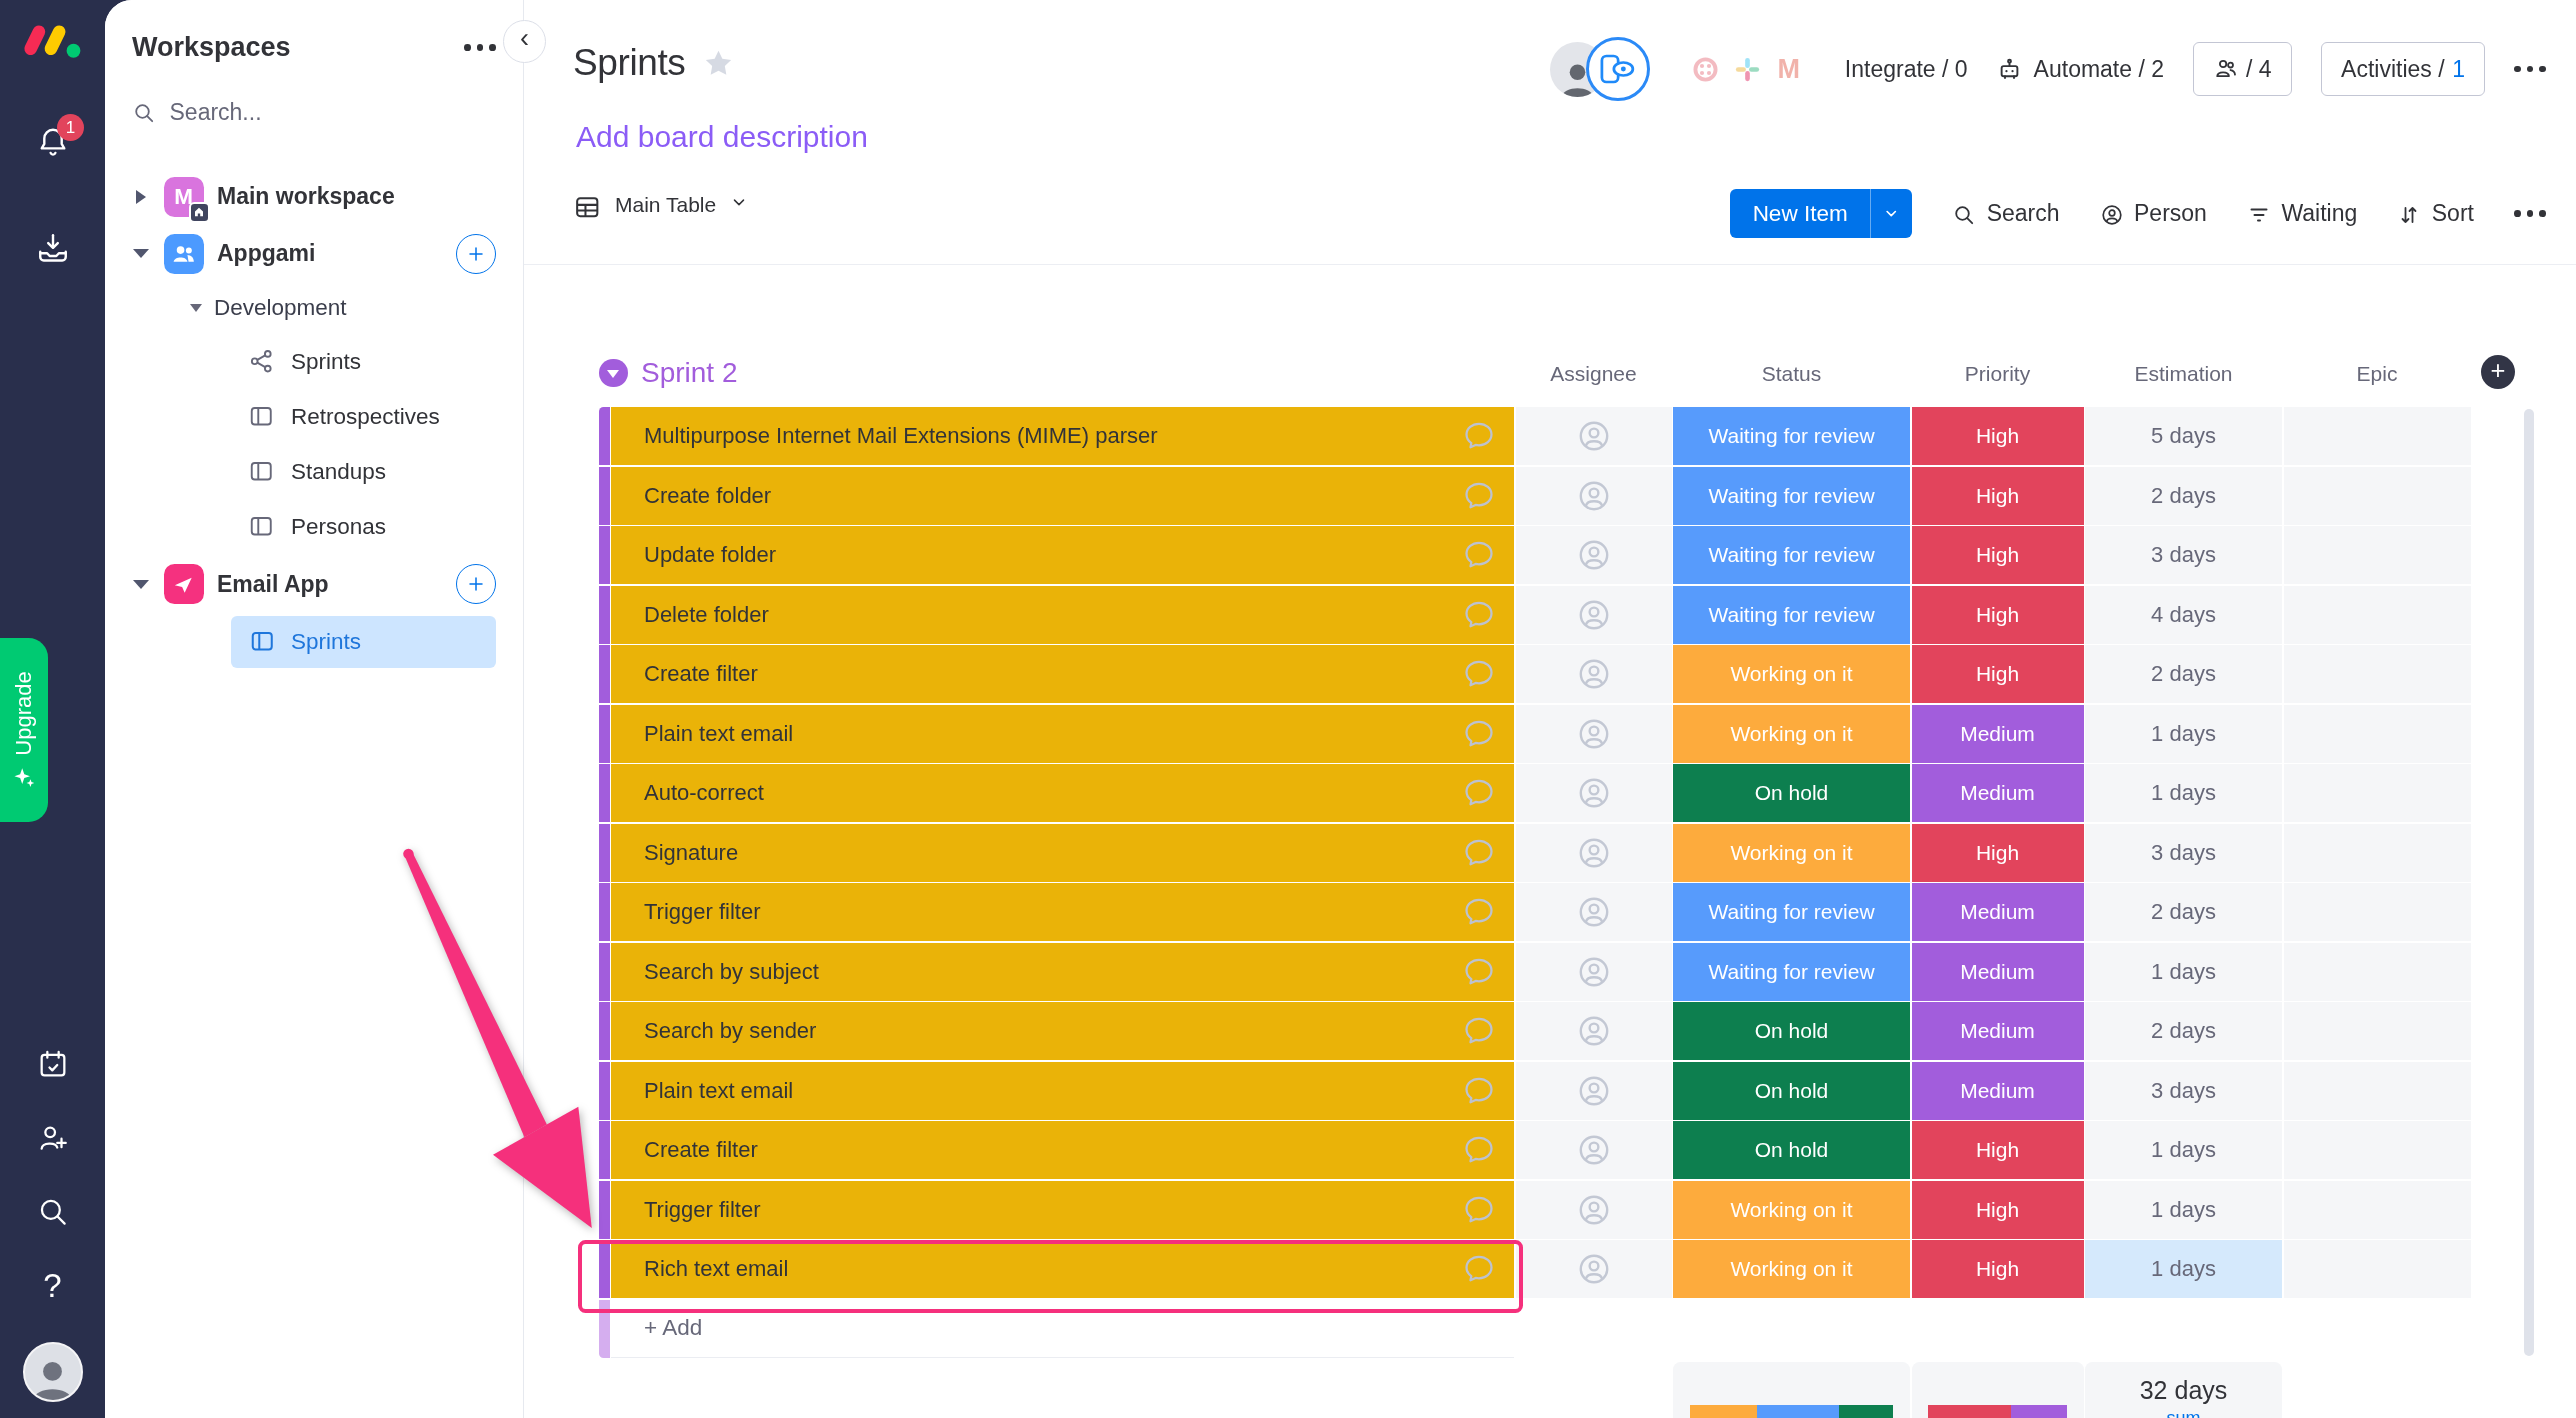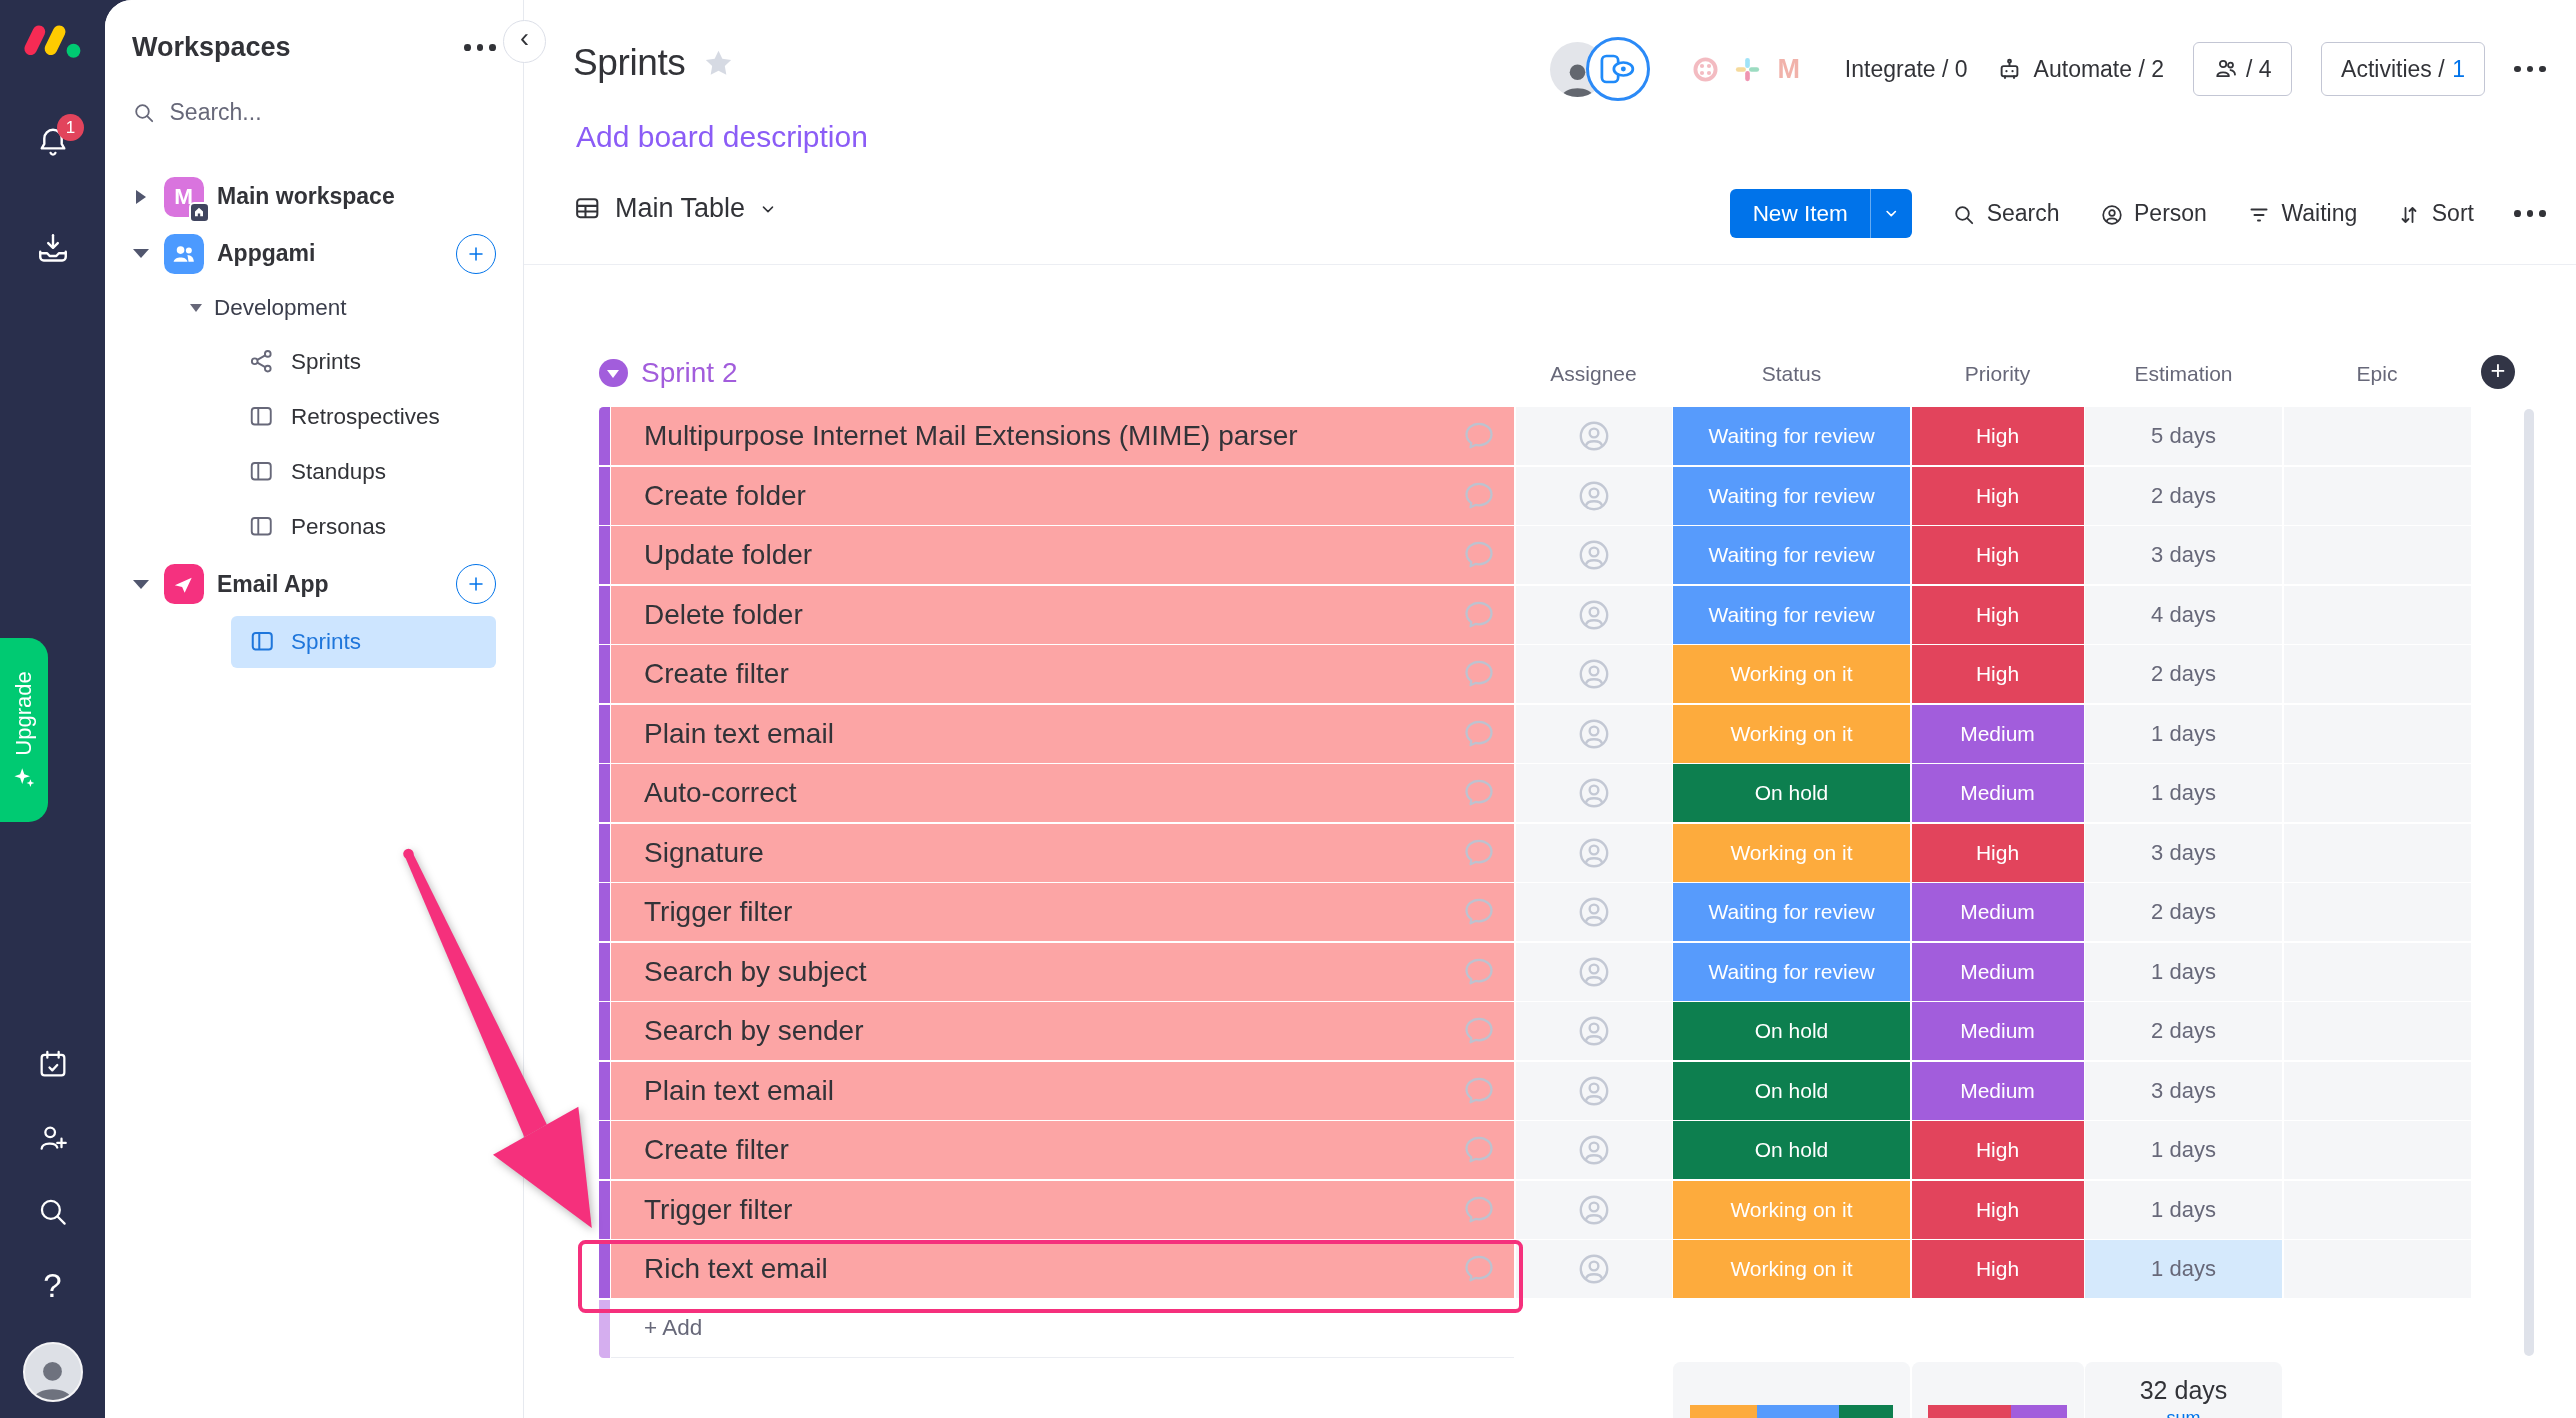--- a/index.html
+++ b/index.html
@@ -64,21 +64,21 @@
 .hex{width:55px;height:61px;background:#fff;clip-path:polygon(50% 0,94% 24%,94% 76%,50% 100%,6% 76%,6% 24%);
   display:flex;align-items:center;justify-content:center;filter:drop-shadow(0 0 1.5px rgba(0,0,0,.08))}
 .hex+.hex{margin-left:-13.5px}
 .hex .faded{opacity:.55}
 .gmail-m{font-size:27px;font-weight:700;color:#E35D4D;opacity:.55}
 .head-link{font-size:23px;color:#323338;display:flex;align-items:center;gap:10.5px;white-space:nowrap}
 .head-btn{height:54px;border:1.5px solid #C3C6D4;border-radius:6px;display:flex;align-items:center;gap:7.5px;
   padding:0 19.5px;font-size:23px;color:#323338;white-space:nowrap}
 .blue-num{color:#0073EA}
 
-.toolbar-left{position:absolute;top:193px;left:49px;display:flex;align-items:center;gap:13.5px;font-size:27px}
+.toolbar-left{position:absolute;top:193px;left:49px;display:flex;align-items:flex-start;gap:13.5px;font-size:21px}
 .toolbar-right{position:absolute;top:189px;right:30px;display:flex;align-items:center;gap:40px}
 .tb-item{display:flex;align-items:flex-end;gap:10.5px;font-size:23px;color:#323338}
 .new-item{display:flex;height:49px;border-radius:6px;overflow:hidden;background:#0073EA;color:#fff;align-items:center}
 .new-item .lbl{padding:0 22.5px;font-size:22.5px}
 .new-item .dd{width:42px;height:100%;display:flex;align-items:center;justify-content:center;border-left:1.5px solid rgba(255,255,255,.4)}
 .divider{position:absolute;top:264px;left:0;right:0;border-top:1.5px solid #ECEEF3}
 
 .board{position:absolute;top:329px;left:75px;right:52px;--cols:10.5px 903px 156px 237px 172px 197px 187px 1fr}
 .gridrow{display:grid;grid-template-columns:var(--cols);column-gap:1.5px}
 .t-head{height:78px;align-items:end;padding-bottom:18px}
@@ -86,21 +86,21 @@
 .group-chev{width:28.5px;height:28.5px;border-radius:50%;background:#A25DDC;display:flex;align-items:center;justify-content:center}
 .group-chev i{width:0;height:0;border-left:6.7px solid transparent;border-right:6.7px solid transparent;border-top:8.2px solid #fff;display:block;margin-top:2.2px}
 .group-name{font-size:28px;font-weight:500;color:#A25DDC}
 .h-col{font-size:21px;color:#676879;text-align:center;align-self:end;padding-bottom:3px}
 .h-add{display:flex;justify-content:center;align-items:end;padding-bottom:0}
 .addcol-btn{width:34px;height:34px;border-radius:50%;background:#323546;color:#fff;font-size:25.5px;font-weight:300;
   display:flex;align-items:center;justify-content:center;padding-bottom:3px}
 .t-row{height:58px;margin-bottom:1.5px}
 .c-bar{background:#A25DDC}
 .t-row:first-child .c-bar{border-radius:4.5px 0 0 0}
-.c-name{background:#fca5a5;display:flex;align-items:center;padding:0 18px 0 33px;font-size:28px;color:#323338}
+.c-name{background:#eab308;display:flex;align-items:center;padding:0 18px 0 33px;font-size:22px;color:#323338}
 .c-name .txt{flex:1;white-space:nowrap;overflow:hidden;text-overflow:ellipsis}
 .c-assignee{background:#F5F6F8;display:flex;align-items:center;justify-content:center}
 .c-status,.c-priority{display:flex;align-items:center;justify-content:center;color:#fff;font-size:21px}
 .c-est{background:#F5F6F8;display:flex;align-items:center;justify-content:center;font-size:22px;color:#676879}
 .c-est.sel{background:#D5E9FC}
 .c-epic{background:#F5F6F8}
 .c-void{background:transparent}
 .add-row{height:58px}
 .add-row .c-bar{background:#D5AEEF;border-radius:0 0 0 4.5px}
 .add-row .c-name{background:#fff;border-bottom:1.5px solid #EBEDF2;color:#676879;font-size:22.5px}

